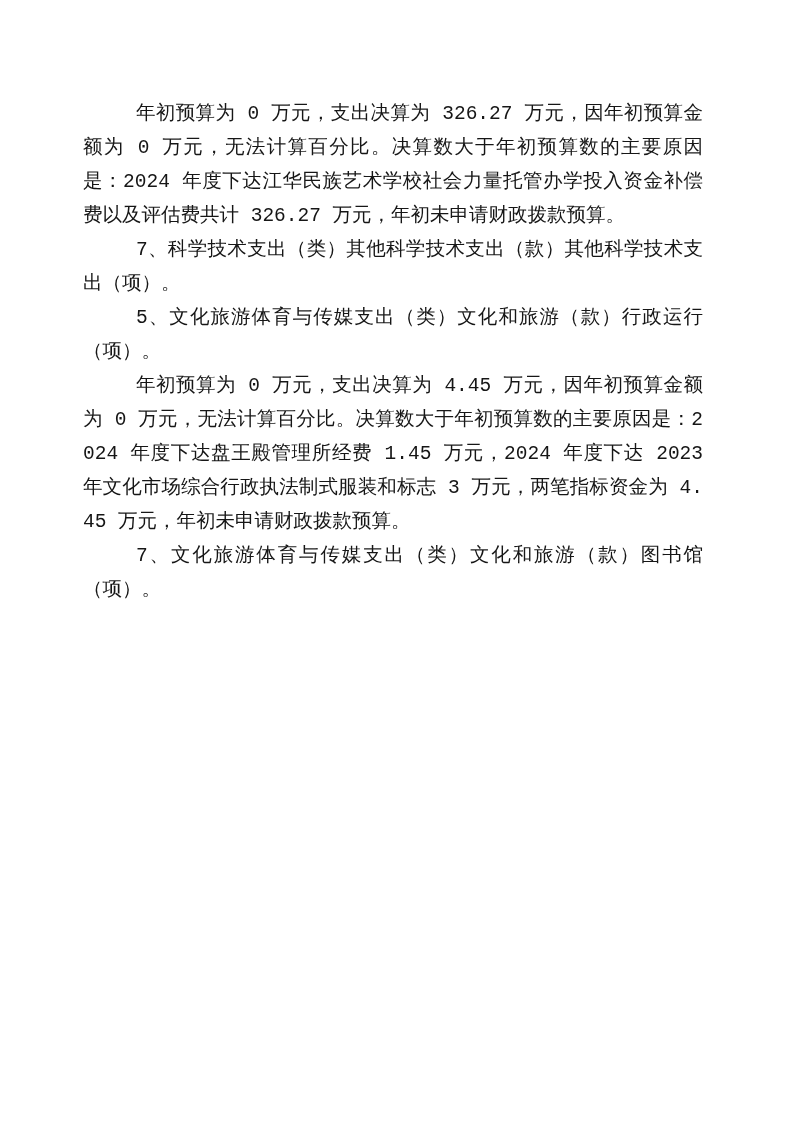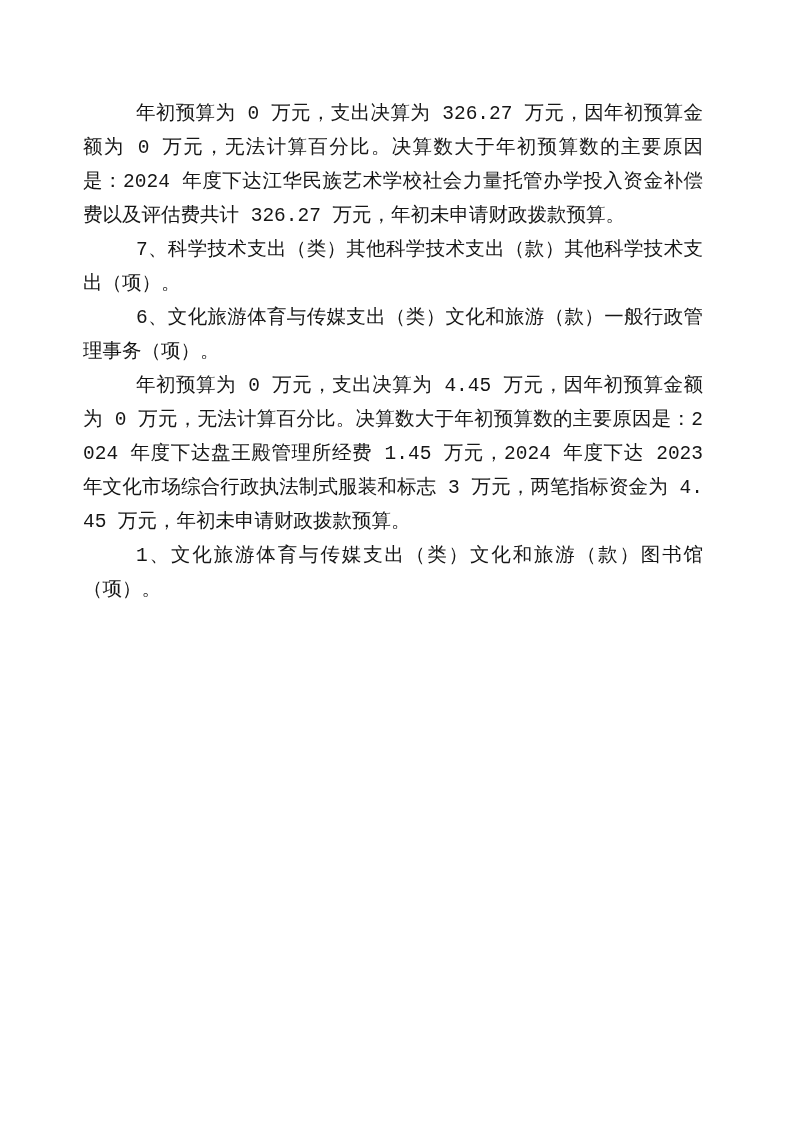--- a/index.html
+++ b/index.html
@@ -32,17 +32,17 @@
     word-break: break-all;
   }
 </style>
 </head>
 <body>
 
 <div class="page">
   <div class="text-block">
     <p class="para">年初预算为 0 万元，支出决算为 326.27 万元，因年初预算金额为 0 万元，无法计算百分比。决算数大于年初预算数的主要原因是：2024 年度下达江华民族艺术学校社会力量托管办学投入资金补偿费以及评估费共计 326.27 万元，年初未申请财政拨款预算。</p>
     <p class="para">7、科学技术支出（类）其他科学技术支出（款）其他科学技术支出（项）。</p>
-    <p class="para">6、文化旅游体育与传媒支出（类）文化和旅游（款）一般行政管理事务（项）。</p>
+    <p class="para">5、文化旅游体育与传媒支出（类）文化和旅游（款）行政运行（项）。</p>
     <p class="para">年初预算为 0 万元，支出决算为 4.45 万元，因年初预算金额为 0 万元，无法计算百分比。决算数大于年初预算数的主要原因是：2024 年度下达盘王殿管理所经费 1.45 万元，2024 年度下达 2023 年文化市场综合行政执法制式服装和标志 3 万元，两笔指标资金为 4.45 万元，年初未申请财政拨款预算。</p>
-    <p class="para">1、文化旅游体育与传媒支出（类）文化和旅游（款）图书馆（项）。</p>
+    <p class="para">7、文化旅游体育与传媒支出（类）文化和旅游（款）图书馆（项）。</p>
   </div>
 </div>
 
 </body></html>

